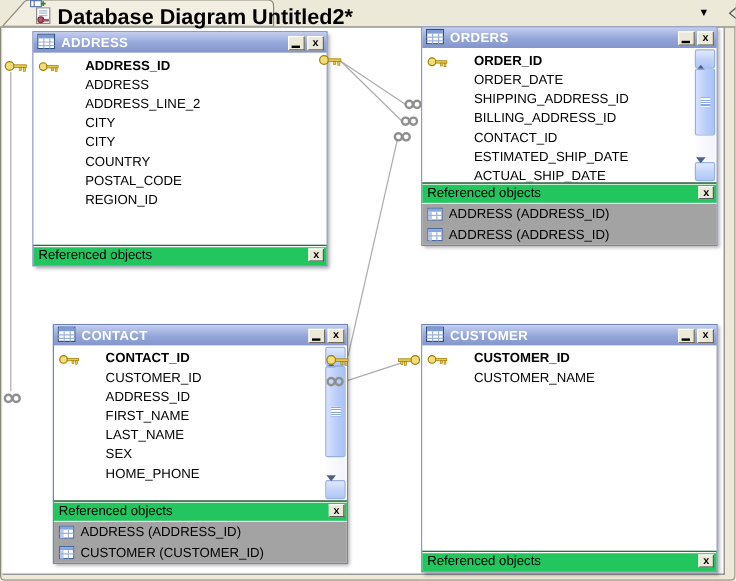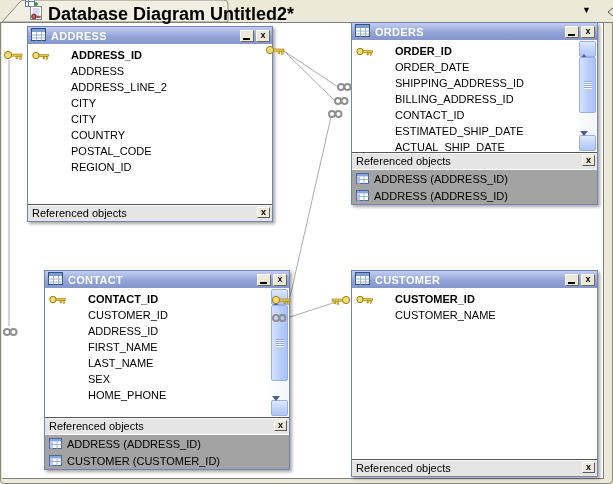--- a/index.html
+++ b/index.html
@@ -28,21 +28,21 @@
   .capbtns{display:flex;gap:2px;}
   .cbtn{width:14px;height:12px;background:#ece9d8;border:1px solid;border-color:#fff #6d6a58 #6d6a58 #fff;box-sizing:border-box;
         font-size:9px;font-weight:bold;color:#000;text-align:center;line-height:9px;position:relative;}
   .minbar{position:absolute;left:2px;bottom:1px;width:7px;height:2px;background:#000;}
 
   .fields{position:relative;background:#fff;overflow:hidden;padding-top:3px;box-sizing:content-box;}
   .frow{height:16px;display:flex;align-items:center;padding-left:4px;white-space:nowrap;color:#000;gap:21px;}
   .kcol{flex:0 0 18px;width:18px;display:flex;align-items:center;}
   .pk .fname{font-weight:bold;}
 
-  .refbar{height:16px;background:#e5e5e5;border-top:1px solid #565656;position:relative;display:flex;align-items:center;
+  .refbar{height:16px;background:#22c55e;border-top:1px solid #565656;position:relative;display:flex;align-items:center;
           padding-left:4px;box-shadow:inset 0 1px 0 #fbfaf6;color:#000;}
   .xbtn{position:absolute;right:2px;top:2px;width:13px;height:11px;background:#ece9d8;border:1px solid;
         border-color:#fff #5a5a5a #5a5a5a #fff;box-sizing:border-box;font-size:9px;font-weight:bold;line-height:8px;text-align:center;}
   .reflist{background:#a3a3a3;border-top:1px solid #fff;}
   .refrow{height:17px;display:flex;align-items:center;gap:5px;padding-left:4px;color:#000;white-space:nowrap;}
 
   .vscroll{position:absolute;top:1px;right:1px;bottom:1px;width:17px;background:linear-gradient(to right,#fdfdfe,#f2f4fb);}
   .sbtn{position:absolute;left:0;width:17px;height:16px;box-sizing:border-box;border:1px solid #9ab0dd;border-radius:2px;
         background:linear-gradient(#e0e9fc,#c4d5fa 50%,#aec6f7);}
   .sbtn.up{top:0;} .sbtn.down{bottom:0;}

